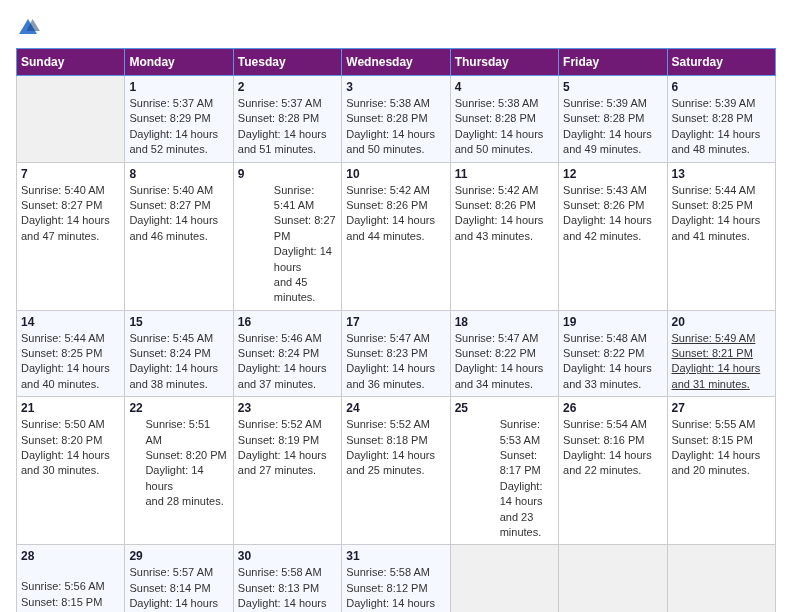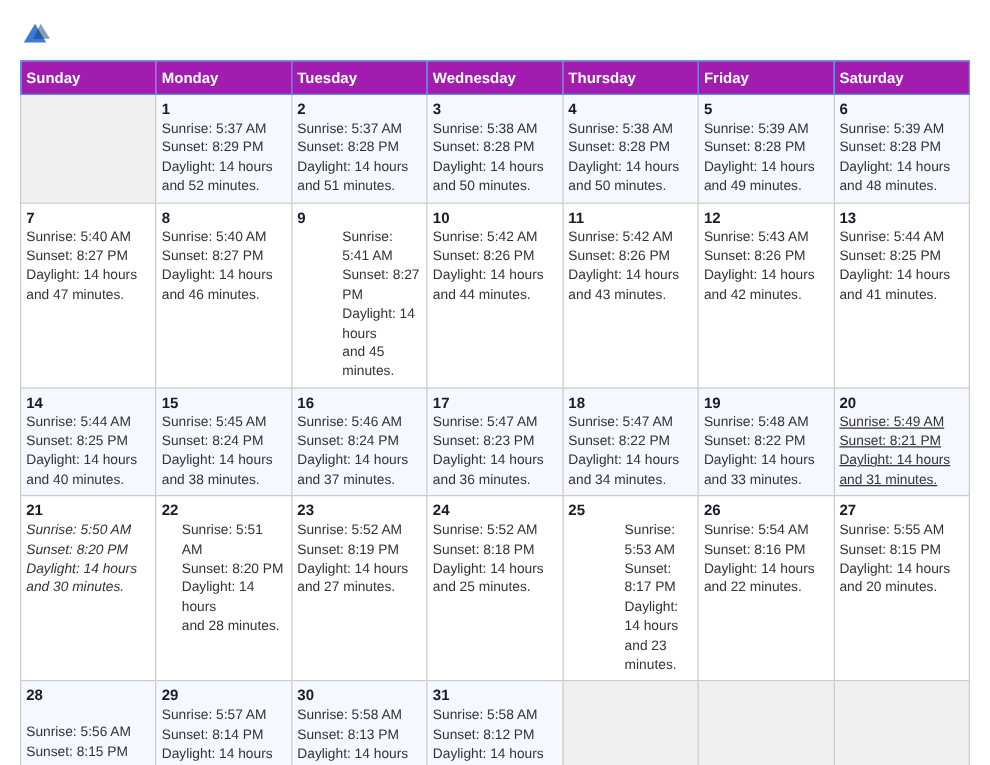--- a/index.html
+++ b/index.html
@@ -47,21 +47,21 @@
     .location {
       font-size: 14px;
       color: #333;
     }
     table {
       width: 100%;
       border-collapse: collapse;
       table-layout: fixed;
     }
     thead th {
-      background-color: #a21caf;
+      background-color: #701a75;
       color: #fff;
       font-size: 12px;
       font-weight: bold;
       padding: 6px 4px;
       text-align: left;
       border: 1px solid #5a95e5;
     }
     tbody td {
       border: 1px solid #ccc;
       vertical-align: top;
@@ -267,21 +267,21 @@
           <span class="day-number">20</span>
           <div class="cell-text" style="white-space: pre-line; text-decoration: underline;">Sunrise: 5:49 AM
 Sunset: 8:21 PM
 Daylight: 14 hours
 and 31 minutes.</div>
         </td>
       </tr>
       <tr>
         <td>
           <span class="day-number">21</span>
-          <div class="cell-text" style="white-space: pre-line; font-style: italic;">Sunrise: 5:50 AM
+          <div class="cell-text" style="white-space: pre-line;">Sunrise: 5:50 AM
 Sunset: 8:20 PM
 Daylight: 14 hours
 and 30 minutes.</div>
         </td>
         <td>
           <span class="day-number">22</span>
           <div class="cell-text" style="white-space: pre-line; margin-left: 16px;">Sunrise: 5:51 AM
 Sunset: 8:20 PM
 Daylight: 14 hours
 and 28 minutes.</div>

